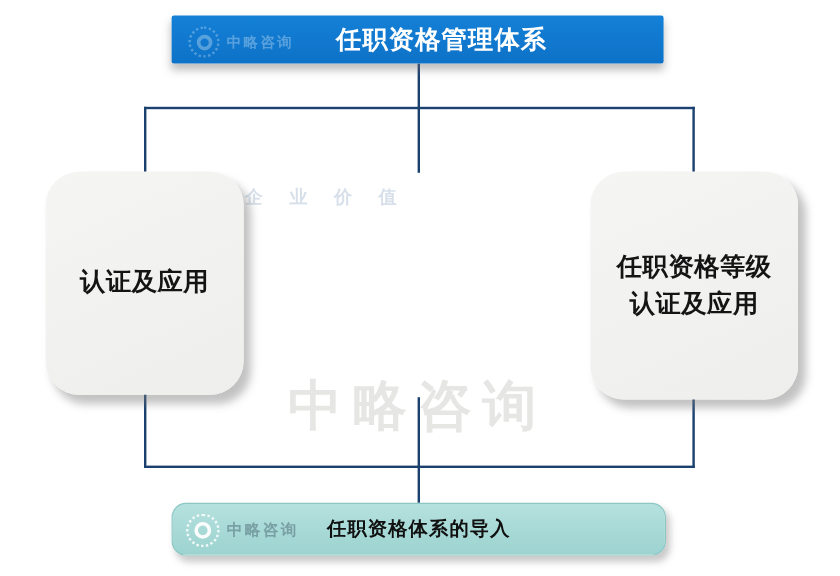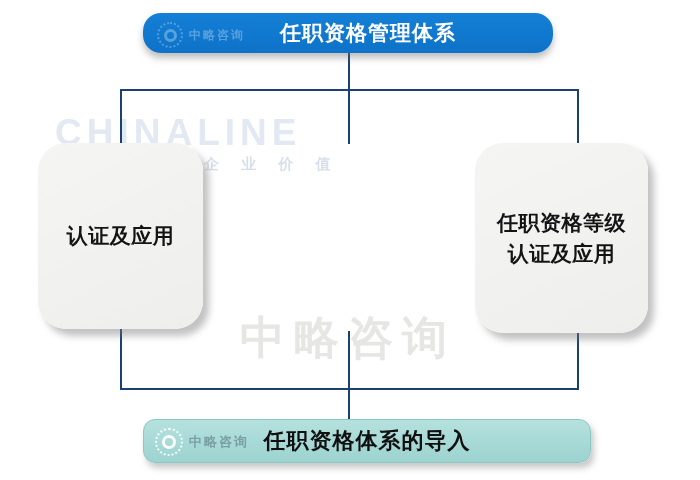--- a/index.html
+++ b/index.html
@@ -35,42 +35,42 @@
   
   .node{
     position:absolute;z-index:3;
     display:flex;align-items:center;justify-content:center;
     text-align:center;font-weight:bold;
     box-sizing:border-box;
   }
   .top-box{
     left:143px;top:13px;width:410px;height:40px;
     background:linear-gradient(180deg,#1480d6 0%,#0d72c8 100%);
-    border-radius:18px;
+    border-radius:2px;
     color:#ffffff;font-size:21px;letter-spacing:1px;
     box-shadow:0 5px 7px rgba(110,110,110,0.45);
     padding-left:40px;
   }
   .card{
     background:linear-gradient(155deg,#f5f5f4 0%,#eeeeec 100%);
     border-radius:28px;
     color:#141414;font-size:21px;line-height:1.5;
     letter-spacing:0.5px;
     box-shadow:6px 7px 7px rgba(120,120,120,0.45);
     white-space:pre-line;
   }
   .card-left{left:38px;top:143px;width:165px;height:186px;}
   .card-mid{left:265px;top:143px;width:170px;height:189px;}
-  .card-right{left:475px;top:143px;width:173px;height:190px;}
+  .card-right{left:492px;top:143px;width:173px;height:190px;}
   .bottom-box{
-    left:143px;top:419px;width:448px;height:44px;
+    left:143px;top:419px;width:412px;height:44px;
     background:linear-gradient(180deg,#b5e1de 0%,#9cd3d0 100%);
     border:1px solid #8cc7c4;
     border-radius:12px;
-    color:#101010;font-size:22px;letter-spacing:1px;
+    color:#101010;font-size:16px;letter-spacing:1px;
     box-shadow:3px 5px 6px rgba(120,120,120,0.4);
     justify-content:center;
   }
 
   
   .logo{position:absolute;display:flex;align-items:center;gap:6px;z-index:4;}
   .logo .gear{
     border-radius:50%;
     display:flex;align-items:center;justify-content:center;
     flex:0 0 auto;
@@ -86,21 +86,20 @@
   .logo-bottom{left:155px;top:428px;}
   .logo-bottom .gear{width:24px;height:24px;border:2px dotted rgba(255,255,255,0.85);}
   .logo-bottom .gear-inner{width:8px;height:8px;border:3px solid rgba(255,255,255,0.95);}
   .logo-bottom .logo-text{font-size:13px;letter-spacing:2px;color:rgba(105,140,148,0.75);}
 </style>
 </head>
 <body>
 
 <div id="canvas">
 
-  <div class="wm wm-brand">CHINALINE</div>
   <div class="wm wm-brand-sub">企 业 价 值</div>
   <div class="wm wm-center">中略咨询</div>
 
   <div class="line" style="left:348px;top:53px;width:2px;height:37px;"></div>
   <div class="line" style="left:120px;top:89px;width:459px;height:2px;"></div>
   <div class="line" style="left:120px;top:89px;width:2px;height:55px;"></div>
   <div class="line" style="left:348px;top:89px;width:2px;height:55px;"></div>
   <div class="line" style="left:577px;top:89px;width:2px;height:55px;"></div>
   <div class="line" style="left:120px;top:328px;width:2px;height:62px;"></div>
   <div class="line" style="left:348px;top:331px;width:2px;height:59px;"></div>

